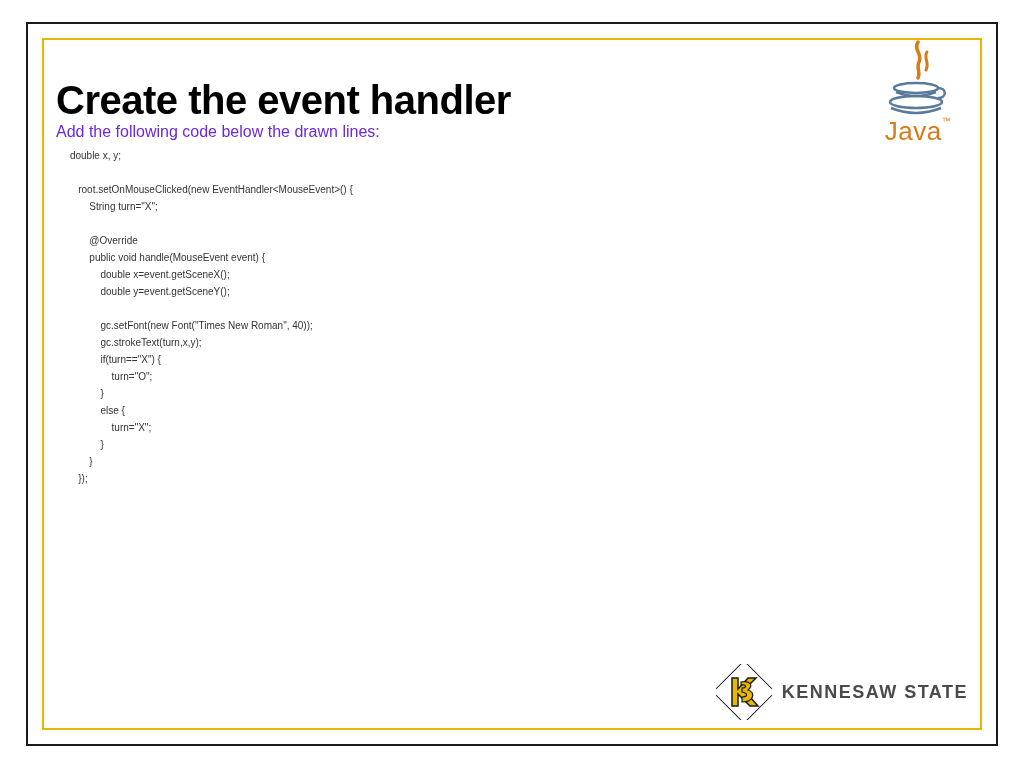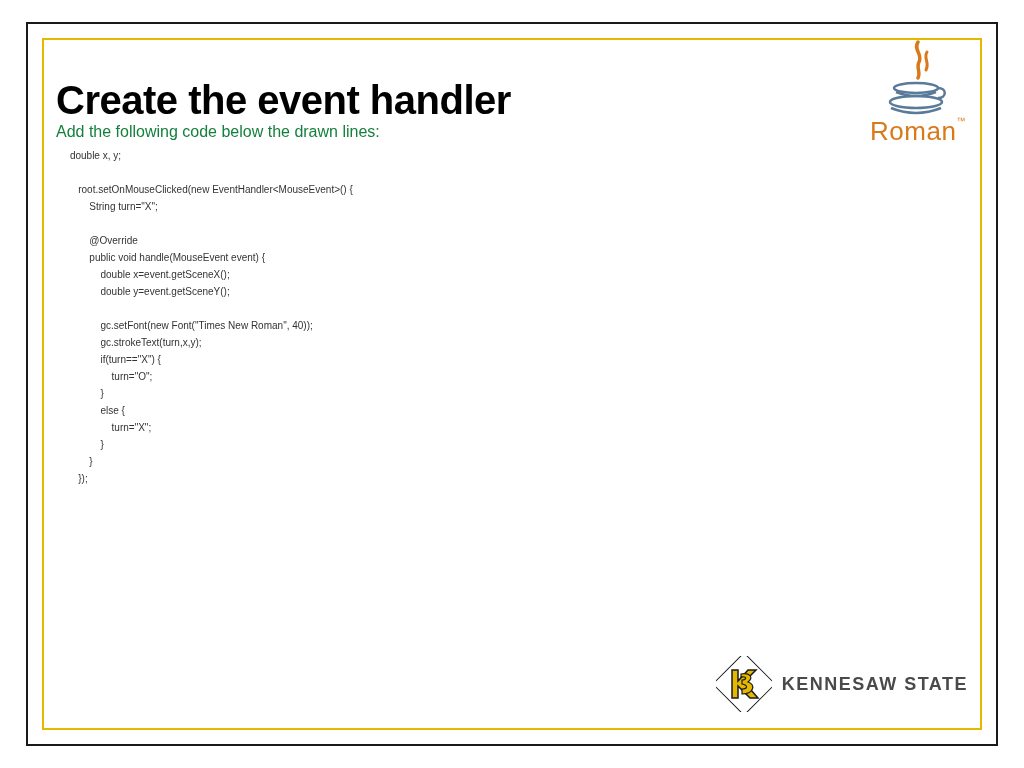--- a/index.html
+++ b/index.html
@@ -37,21 +37,21 @@
     }
     .title {
       font-size: 40px;
       font-weight: 700;
       color: #000;
       margin-top: 28px;
       letter-spacing: -0.5px;
     }
     .subtitle {
       font-size: 16px;
-      color: #15803d;
+      color: #6d28d9;
       margin-bottom: 6px;
     }
     .code-block {
       font-size: 10px;
       color: #333;
       line-height: 1.7;
       white-space: pre;
       font-family: Arial, Helvetica, sans-serif;
     }
     .java-logo {
@@ -70,21 +70,21 @@
       margin-top: -4px;
       letter-spacing: 0.5px;
     }
     .java-tm {
       font-size: 9px;
       vertical-align: top;
       color: #d97a1a;
     }
     .ksu-logo {
       position: absolute;
-      bottom: 56px;
+      bottom: 48px;
       right: 56px;
       display: flex;
       align-items: center;
       gap: 10px;
     }
     .ksu-emblem {
       width: 56px;
       height: 56px;
       position: relative;
     }
@@ -136,21 +136,21 @@
 <div class="java-logo">
   <svg width="70" height="80" viewBox="0 0 70 80">
     <path d="M 35 2 C 30 10, 40 14, 36 22 C 33 28, 38 32, 35 38" stroke="#d97a1a" stroke-width="3.5" fill="none" stroke-linecap="round"></path>
     <path d="M 44 12 C 40 18, 47 22, 43 30" stroke="#d97a1a" stroke-width="3" fill="none" stroke-linecap="round"></path>
     <ellipse cx="33" cy="48" rx="22" ry="5" stroke="#5a7a9a" stroke-width="2.5" fill="none"></ellipse>
     <path d="M 13 52 Q 33 60 53 52" stroke="#5a7a9a" stroke-width="2.5" fill="none"></path>
     <ellipse cx="33" cy="62" rx="26" ry="6" stroke="#5a7a9a" stroke-width="2.5" fill="none"></ellipse>
     <path d="M 55 48 C 64 48, 64 58, 55 58" stroke="#5a7a9a" stroke-width="2.5" fill="none"></path>
     <path d="M 8 68 Q 33 78 58 68" stroke="#5a7a9a" stroke-width="2.5" fill="none"></path>
   </svg>
-  <div class="java-text"><span>Roman</span><span class="java-tm">™</span></div>
+  <div class="java-text"><span>Java</span><span class="java-tm">™</span></div>
 </div>
 
 <div class="ksu-logo">
   <div class="ksu-emblem">
     <svg width="56" height="56" viewBox="0 0 56 56">
       <rect x="6" y="6" width="44" height="44" fill="none" stroke="#1a1a1a" stroke-width="1" transform="rotate(45 28 28)"></rect>
       <g transform="translate(28,28)">
         <path d="M -12 -14 L -12 14 L -6 14 L -6 2 L 6 14 L 14 14 L 0 -2 L 12 -14 L 4 -14 L -6 -3 L -6 -14 Z" fill="#e6b800" stroke="#1a1a1a" stroke-width="1.5"></path>
         <path d="M -3 -10 C 6 -12, 10 -6, 4 -2 C 12 0, 10 10, -2 10 L -2 5 C 4 5, 4 1, -2 0 L -2 -4 C 3 -4, 3 -8, -3 -7 Z" fill="#e6b800" stroke="#1a1a1a" stroke-width="1.2"></path>
       </g>

